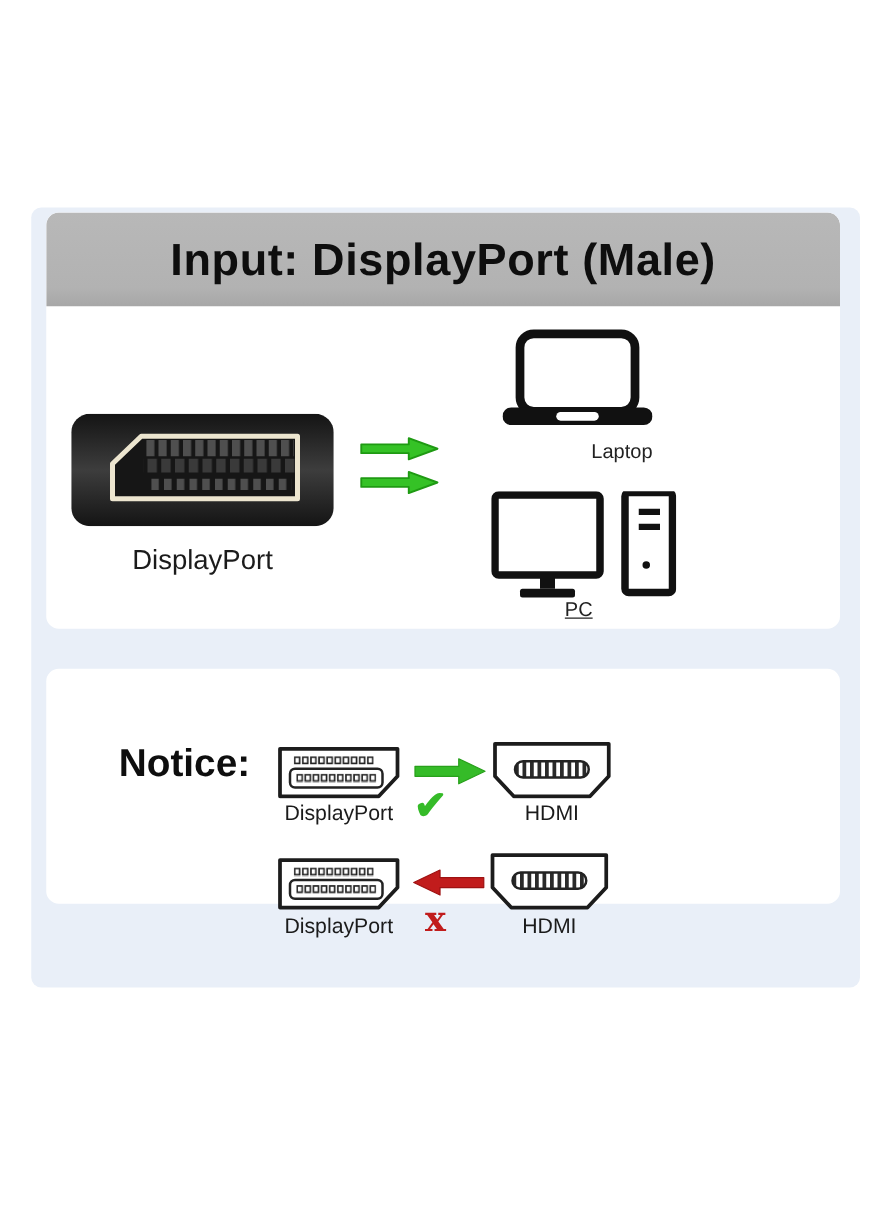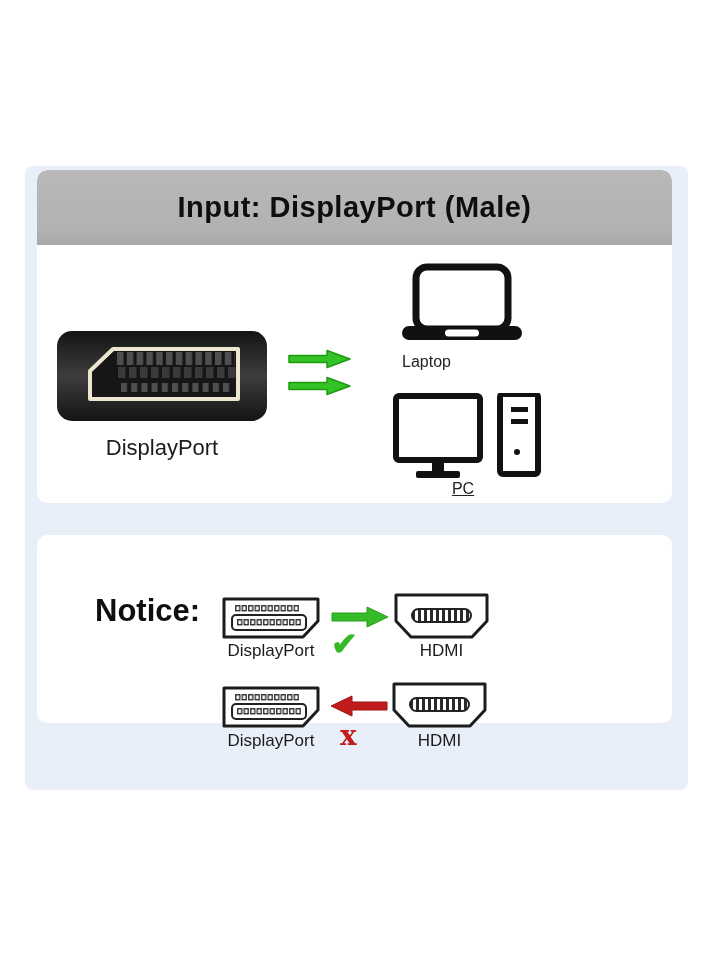--- a/index.html
+++ b/index.html
@@ -15,30 +15,30 @@
     position:absolute;left:12px;width:635px;background:#ffffff;border-radius:10px;
   }
   .card-input{top:4px;height:333px;overflow:hidden;}
   .card-notice{top:369px;height:188px;}
   .title-bar{
     height:75px;border-radius:10px 10px 0 0;
     background:linear-gradient(#b8b8b8 0%,#b2b2b2 80%,#a7a7a7 100%);
     display:flex;align-items:center;justify-content:center;
   }
   .title-bar h1{
-    margin:0;font-size:29px;font-weight:bold;color:#0e0e0e;letter-spacing:.5px;
+    margin:0;font-size:36px;font-weight:bold;color:#0e0e0e;letter-spacing:.5px;
   }
   .card-body{position:relative;height:258px;}
   .abs{position:absolute;}
   
   .dp-plug{left:20px;top:86px;}
   .dp-plug-label{left:20px;top:190px;width:210px;text-align:center;font-size:22px;color:#1b1b1b;}
   .double-arrow{left:251px;top:104px;}
   .laptop{left:365px;top:18px;}
-  .laptop-label{left:365px;top:108px;width:120px;text-align:left;font-size:16px;color:#222;}
+  .laptop-label{left:365px;top:108px;width:120px;text-align:right;font-size:16px;color:#222;}
   .pc{left:356px;top:148px;}
   .pc-label{left:356px;top:235px;width:140px;text-align:center;font-size:16px;color:#222;text-decoration:underline;}
   
   .notice-heading{left:58px;top:58px;font-size:31px;font-weight:bold;color:#0e0e0e;}
   .r1-dp{left:185px;top:62px;}
   .r1-arrow{left:294px;top:70px;}
   .r1-hdmi{left:357px;top:58px;}
   .r1-dp-label{left:178px;top:106px;width:112px;text-align:center;font-size:17px;}
   .r1-check{left:294px;top:90px;font-size:32px;font-weight:bold;color:#35bb28;}
   .r1-hdmi-label{left:357px;top:106px;width:95px;text-align:center;font-size:17px;}

